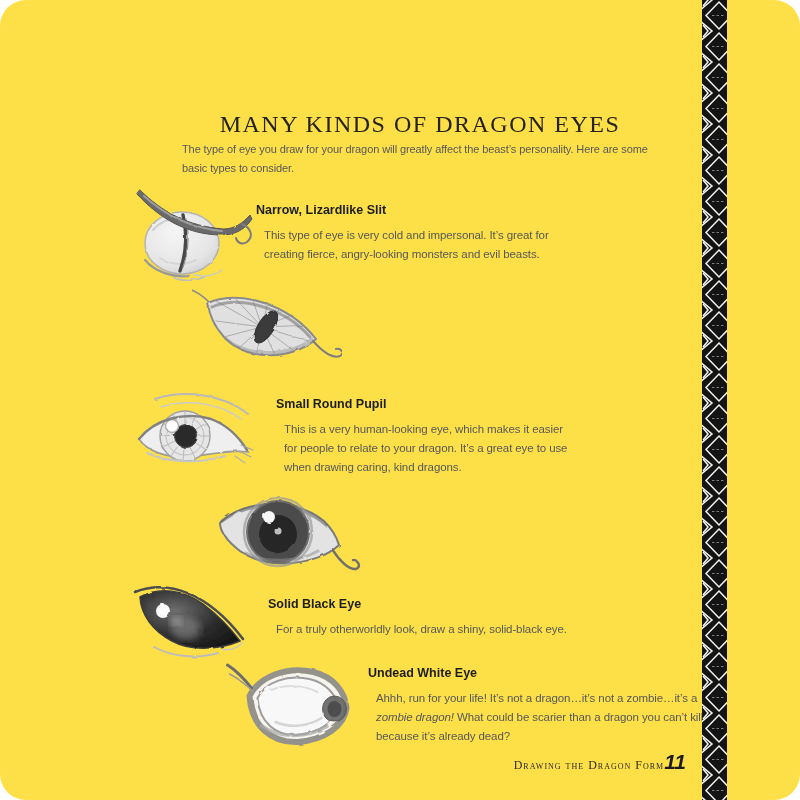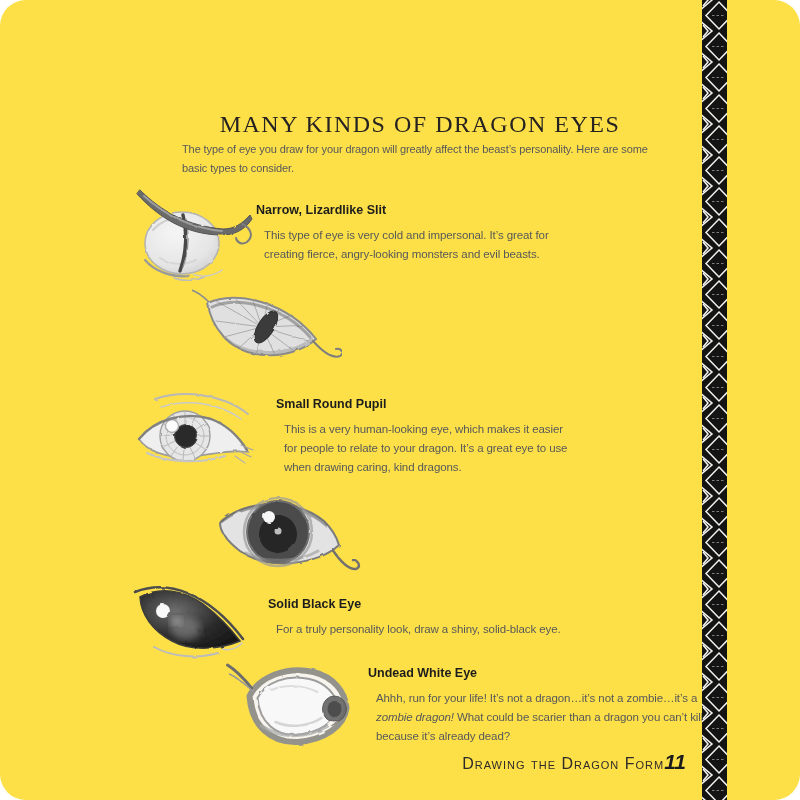--- a/index.html
+++ b/index.html
@@ -11,21 +11,21 @@
   .intro{position:absolute;left:182px;top:140px;width:540px;margin:0;
          font-size:11px;line-height:19px;letter-spacing:-0.1px;color:#57585a;white-space:pre-line;}
   .entry-text{position:absolute;}
   .entry-text h3{margin:0 0 3px 0;font-size:12.5px;line-height:16px;color:#1d1d1d;font-weight:bold;}
   .entry-text p{margin:8px;font-size:11.5px;line-height:19px;letter-spacing:-0.1px;color:#57585a;white-space:pre-line;}
   .entry-text p em{font-style:italic;}
   .illus{position:absolute;}
   .illus svg{display:block;width:100%;height:100%;}
   .footer{position:absolute;left:360px;top:750px;width:326px;display:flex;
           align-items:baseline;justify-content:flex-end;}
-  .chapter{font-family:Liberation Sans, sans-serif;font-variant:small-caps;font-size:16px;
+  .chapter{font-family:Liberation Serif, serif;font-variant:small-caps;font-size:12px;
            letter-spacing:1px;color:#2e2a2a;}
   .pagenum{font-size:21px;font-weight:bold;font-style:italic;color:#1b1b1b;}
   .border-strip{position:absolute;left:702px;top:0;width:25px;height:800px;}
 </style>
 </head>
 <body>
 
 <div class="page">
 
   <h1 class="title">MANY KINDS OF DRAGON EYES</h1>
@@ -193,21 +193,21 @@
         <ellipse cx="50" cy="44" rx="6" ry="5" fill="#bdbdbd" opacity="0.5" filter="url(#b5)"></ellipse>
         <circle cx="37" cy="34" r="7" fill="#fbfbfb"></circle>
         <path d="M9 15 C42 2 82 16 117 62" stroke="#4e4e4e" stroke-width="2.6"></path>
         <path d="M28 70 C46 80 72 82 92 76" stroke="#bcbcbc" stroke-width="2"></path>
         <path d="M96 72 C104 74 112 71 116 66" stroke="#c8c8c8" stroke-width="1.5"></path>
       </g>
     </svg>
   </div>
   <div class="entry-text" style="left:268px;top:596px;width:370px">
     <h3>Solid Black Eye</h3>
-    <p>For a truly personality look, draw a shiny, solid-black eye.</p>
+    <p>For a truly otherworldly look, draw a shiny, solid-black eye.</p>
   </div>
 
   <div class="illus" style="left:226px;top:652px;width:138px;height:108px">
     <svg viewBox="0 0 135 108">
       <defs>
         <filter id="r6" x="-15%" y="-15%" width="130%" height="130%">
           <feTurbulence type="fractalNoise" baseFrequency="0.09" numOctaves="2" seed="17" result="n"></feTurbulence>
           <feDisplacementMap in="SourceGraphic" in2="n" scale="2.5"></feDisplacementMap>
         </filter>
       </defs>

